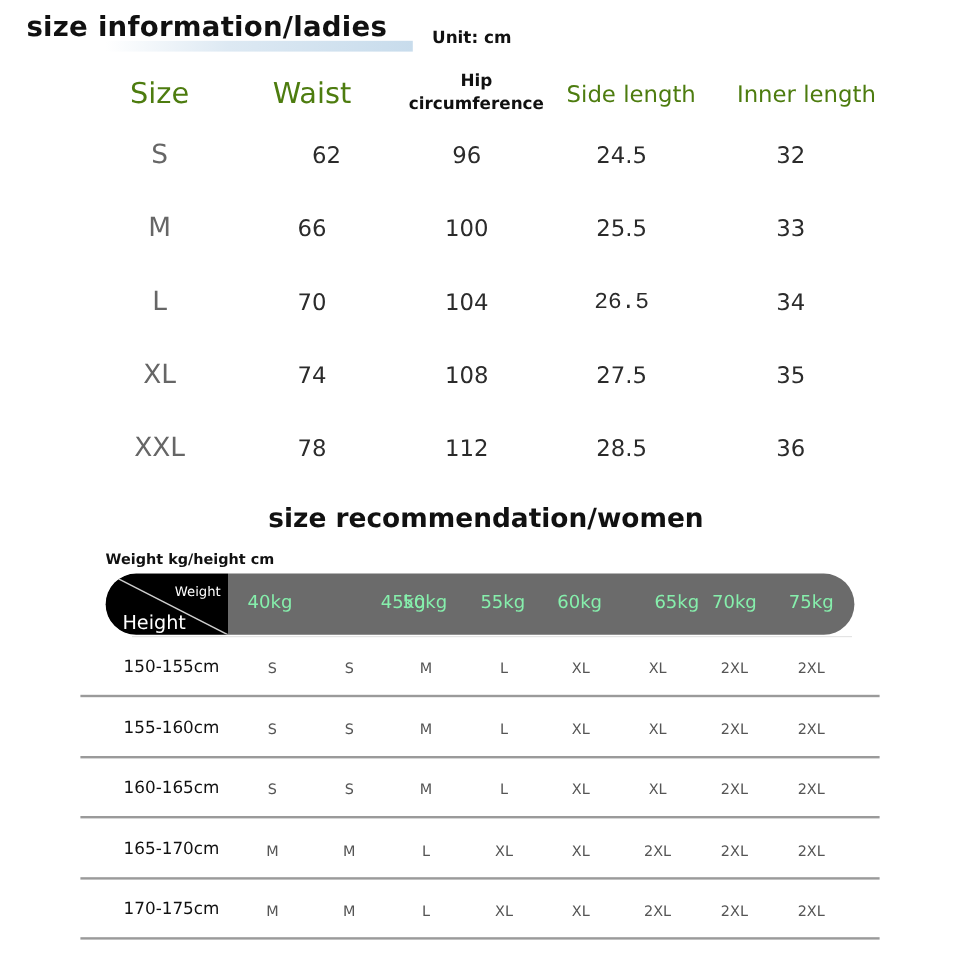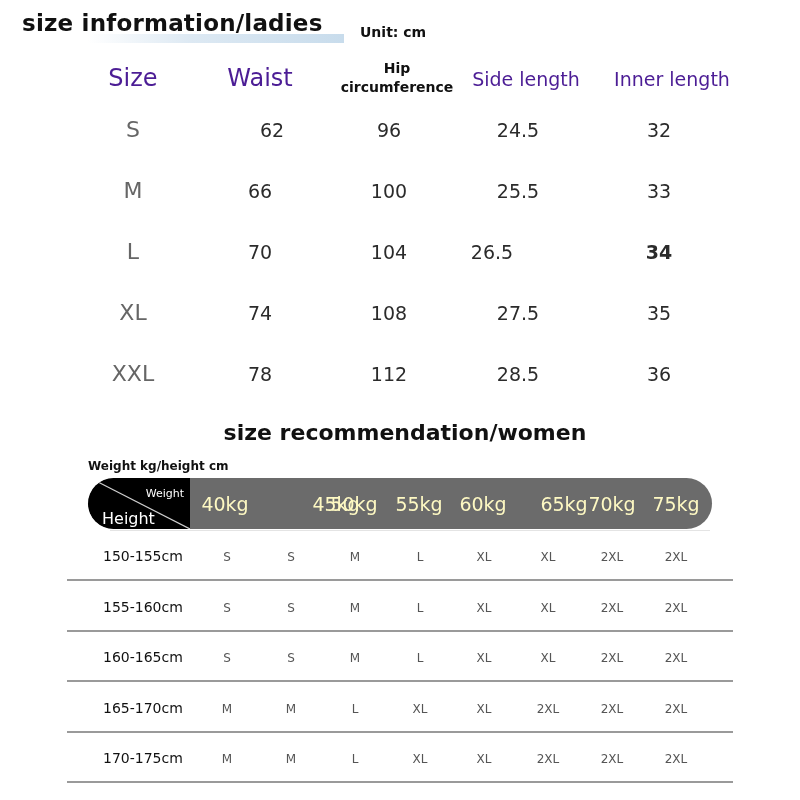--- a/index.html
+++ b/index.html
@@ -15,21 +15,21 @@
     position: absolute; left: 22px; top: 10px; font-size: 23px; font-weight: bold; color: #111;
     letter-spacing: 0.2px;
   }
   .unit {
     position: absolute; left: 360px; top: 24px; font-size: 14px; font-weight: bold; color: #111;
   }
   .size-table { position: absolute; left: 0; top: 0; width: 800px; }
   .hdr, .cell {
     position: absolute; transform: translateX(-50%); white-space: nowrap; text-align: center;
   }
-  .hdr { font-size: 24px; color: #4c1d95; top: 64px; }
+  .hdr { font-size: 24px; color: #4d7c0f; top: 64px; }
   .hdr.small { font-size: 19px; top: 68px; }
   .hdr.hip { font-size: 14px; font-weight: bold; line-height: 19px; top: 59px; color: #111; }
   .cell { font-size: 19px; color: #2b2b2b; }
   .cell.size-lbl { font-size: 22px; color: #666; }
 
   .rec-title {
     position: absolute; left: 0; width: 810px; text-align: center; top: 420px;
     font-size: 22px; font-weight: bold; color: #111;
   }
   .rec-sub {
@@ -39,21 +39,21 @@
     position: absolute; left: 88px; top: 478px; width: 624px; height: 51px;
     background: #6b6b6b; border-radius: 26px; overflow: hidden;
   }
   .corner {
     position: absolute; left: 0; top: 0; width: 102px; height: 51px; background: #000;
     border-radius: 26px 0 0 26px;
   }
   .corner svg { position: absolute; left: 0; top: 0; }
   .corner .w { position: absolute; right: 6px; top: 9px; font-size: 11px; color: #fff; margin-left: 36px; }
   .corner .h { position: absolute; left: 14px; top: 31px; font-size: 16px; color: #fff; }
-  .kg { position: absolute; top: 15px; font-size: 19px; color: #fef9c3; transform: translateX(-50%); }
+  .kg { position: absolute; top: 15px; font-size: 15px; color: #86efac; transform: translateX(-50%); }
 
   .rec-row-line { position: absolute; left: 67px; width: 666px; height: 2px; background: #9a9a9a; }
   .rec-top-line { position: absolute; left: 110px; width: 600px; height: 1px; background: #e4e4e4; top: 530px; }
   .rh { position: absolute; left: 103px; font-size: 14px; color: #111; }
   .rc { position: absolute; font-size: 12px; color: #555; transform: translateX(-50%); }
 </style>
 </head>
 <body>
 
 <div class="title-bar-accent"></div>
@@ -77,22 +77,22 @@
       <div class="cell " style="left: 518px; top: 119px;">24.5</div>
       <div class="cell " style="left: 659px; top: 119px;">32</div>
       <div class="cell size-lbl" style="left: 133px; top: 178px;">M</div>
       <div class="cell " style="left: 260px; top: 180px;">66</div>
       <div class="cell " style="left: 389px; top: 180px;">100</div>
       <div class="cell " style="left: 518px; top: 180px;">25.5</div>
       <div class="cell " style="left: 659px; top: 180px;">33</div>
       <div class="cell size-lbl" style="left: 133px; top: 239px;">L</div>
       <div class="cell " style="left: 260px; top: 241px;">70</div>
       <div class="cell " style="left: 389px; top: 241px;">104</div>
-      <div class="cell " style="left: 492px; top: 241px;">26.5</div>
-      <div class="cell " style="left: 659px; top: 241px; font-weight: bold;">34</div>
+      <div class="cell " style="left: 518px; top: 241px; font-family: Liberation Mono, monospace;">26.5</div>
+      <div class="cell " style="left: 659px; top: 241px;">34</div>
       <div class="cell size-lbl" style="left: 133px; top: 300px;">XL</div>
       <div class="cell " style="left: 260px; top: 302px;">74</div>
       <div class="cell " style="left: 389px; top: 302px;">108</div>
       <div class="cell " style="left: 518px; top: 302px;">27.5</div>
       <div class="cell " style="left: 659px; top: 302px;">35</div>
       <div class="cell size-lbl" style="left: 133px; top: 361px;">XXL</div>
       <div class="cell " style="left: 260px; top: 363px;">78</div>
       <div class="cell " style="left: 389px; top: 363px;">112</div>
       <div class="cell " style="left: 518px; top: 363px;">28.5</div>
       <div class="cell " style="left: 659px; top: 363px;">36</div>

